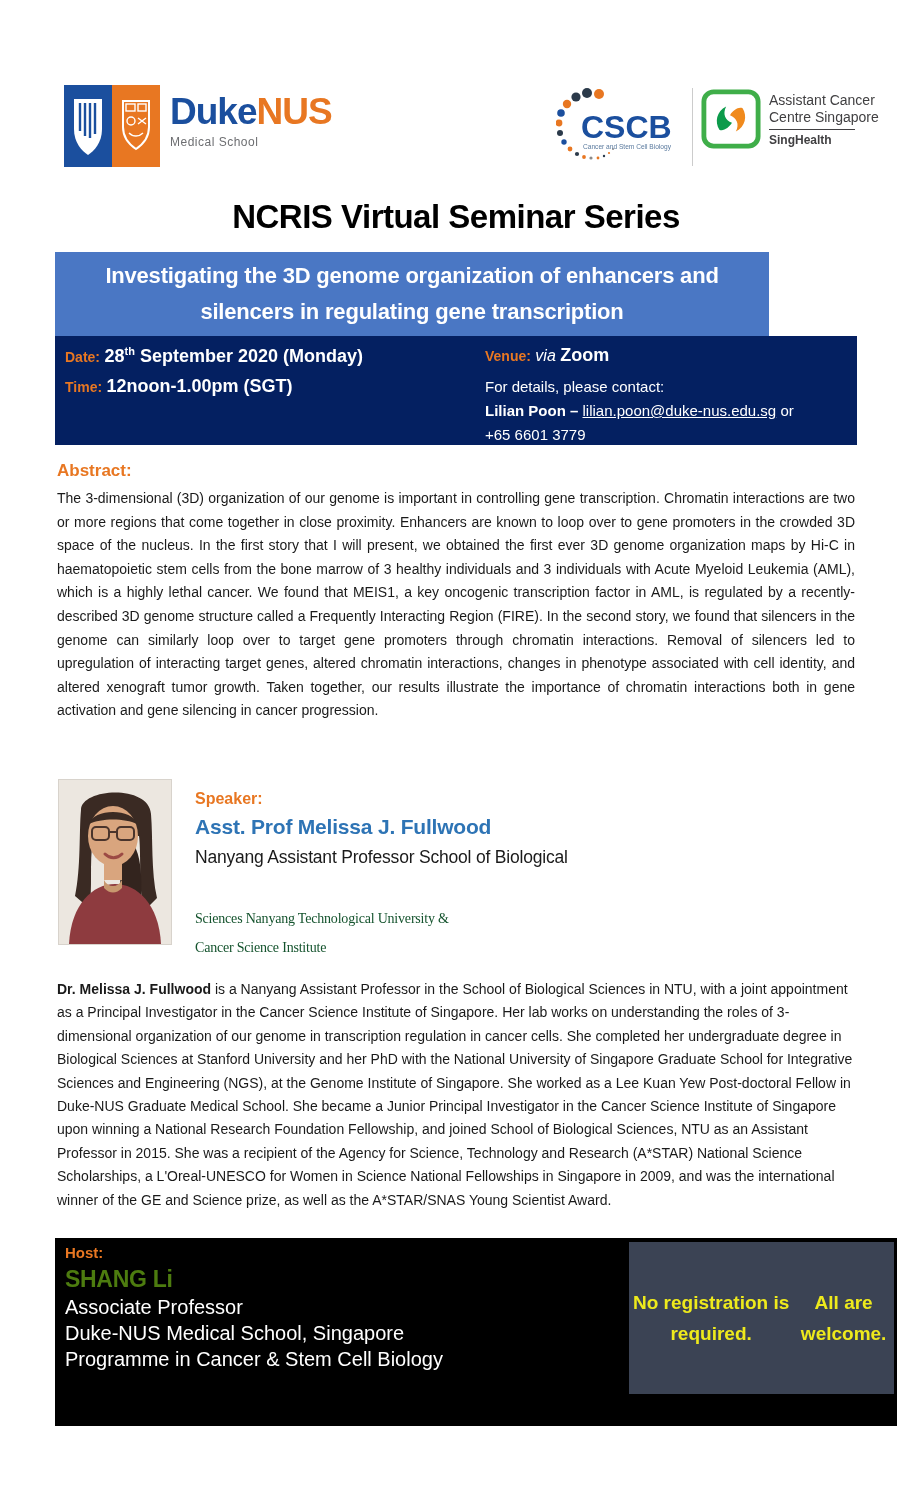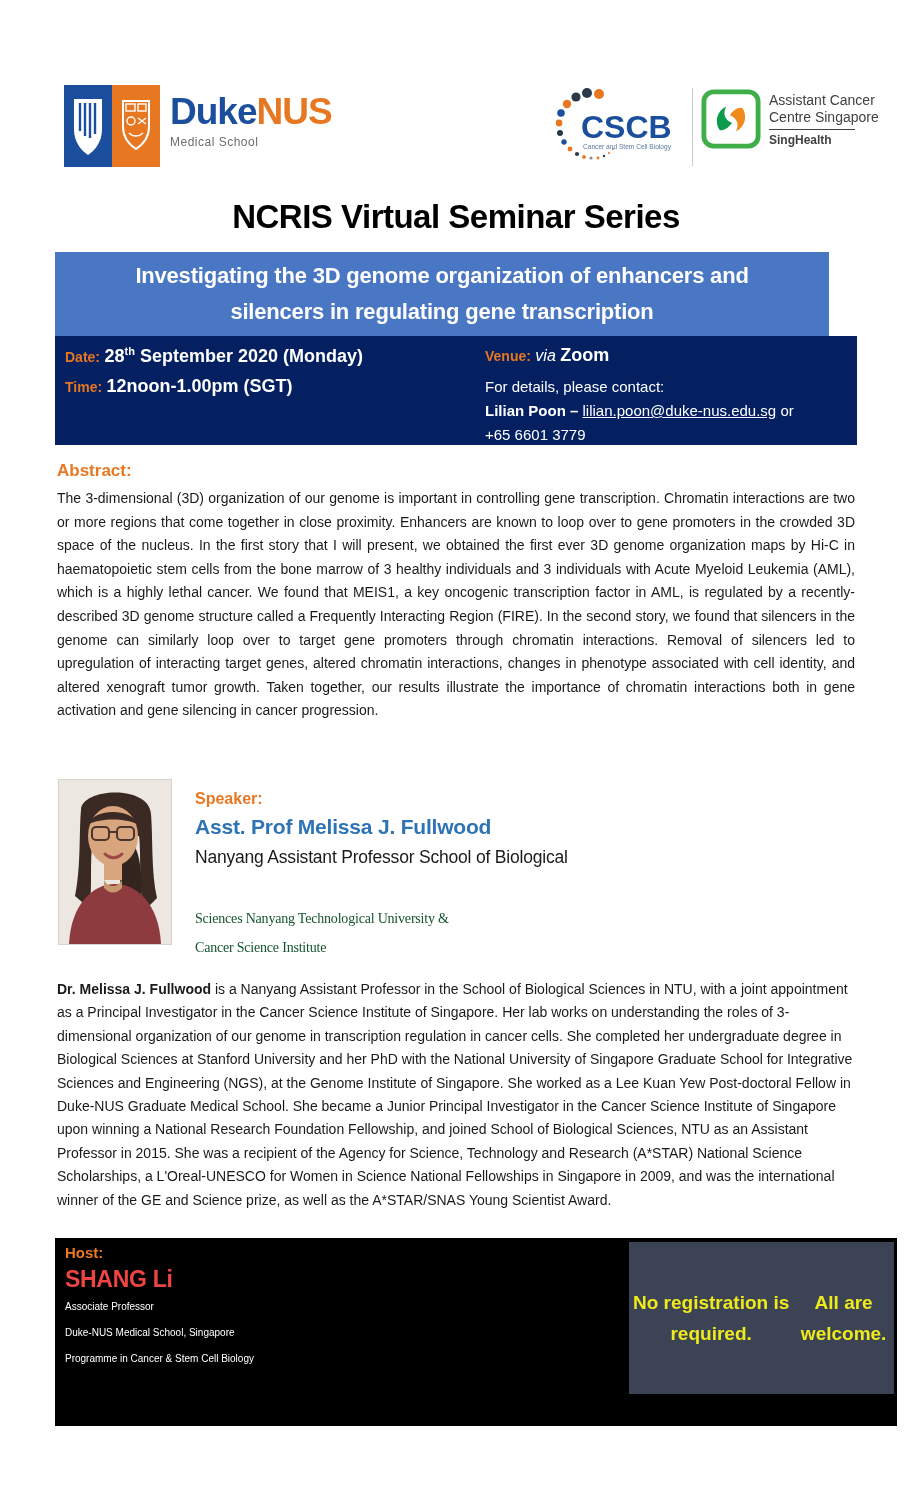--- a/index.html
+++ b/index.html
@@ -20,21 +20,21 @@
   .cscb{position:absolute;left:556px;top:86px;width:132px;height:84px;}
   .hdr-divider{position:absolute;left:692px;top:88px;width:1px;height:78px;background:#cccccc;}
   .nccs{position:absolute;left:701px;top:89px;display:flex;align-items:flex-start;}
   .nccs-text{margin-left:8px;padding-top:3px;}
   .nccs-l1,.nccs-l2{font-size:14px;color:#414042;line-height:17px;white-space:nowrap;}
   .nccs-rule{width:86px;height:1px;background:#414042;margin:3px 0 3px 0;}
   .nccs-l3{font-size:12px;font-weight:bold;color:#414042;}
   
   .main-title{position:absolute;left:55px;top:198px;width:802px;text-align:center;
     font-size:33px;font-weight:bold;color:#000000;letter-spacing:-0.5px;}
-  .banner{position:absolute;left:55px;top:252px;width:774px;height:84px;background:#4a77c4;
+  .banner{position:absolute;left:55px;top:252px;width:714px;height:84px;background:#4a77c4;
     display:flex;flex-direction:column;align-items:center;justify-content:center;}
   .banner div{color:#ffffff;font-weight:bold;font-size:22px;line-height:36px;letter-spacing:-0.2px;}
   
   .infobar{position:absolute;left:55px;top:336px;width:802px;height:109px;background:#042061;}
   .info-left{position:absolute;left:10px;top:9px;}
   .info-right{position:absolute;left:430px;top:9px;}
   .lbl{color:#e87722;font-weight:bold;font-size:14px;}
   .val{color:#ffffff;font-weight:bold;font-size:18px;}
   .val sup{font-size:11px;}
   .info-row{margin-bottom:9px;white-space:nowrap;}
@@ -53,22 +53,22 @@
   .speaker-name{color:#2e74b5;font-weight:bold;font-size:21px;margin-top:7px;letter-spacing:-0.2px;}
   .speaker-aff{font-size:17.5px;color:#1a1a1a;margin-top:8px;letter-spacing:-0.2px;}
   .speaker-aff2{font-size:14px;color:#14532d;margin-top:36px;line-height:29px;letter-spacing:-0.2px;font-family:Liberation Serif, serif;}
   
   .bio{position:absolute;left:57px;top:978px;width:800px;font-size:14px;line-height:23.4px;color:#1a1a1a;}
   .bio b{font-weight:bold;}
   
   .footer{position:absolute;left:55px;top:1238px;width:802px;height:188px;background:#000000;padding-left:40px;}
   .host{position:absolute;left:10px;top:6px;}
   .host-label{color:#e87722;font-weight:bold;font-size:15px;}
-  .host-name{color:#ef4444;font-weight:bold;font-size:23px;margin-top:5px;letter-spacing:-0.3px;}
-  .host-line{color:#ffffff;font-size:10px;line-height:24px;margin-top:2px;}
+  .host-name{color:#4d7c0f;font-weight:bold;font-size:23px;margin-top:5px;letter-spacing:-0.3px;}
+  .host-line{color:#ffffff;font-size:20px;line-height:24px;margin-top:2px;}
   .host-line:first-of-type{margin-top:8px;}
   .notice{position:absolute;right:3px;top:4px;width:265px;height:152px;background:#3b4354;
     display:flex;flex-direction:row;align-items:center;justify-content:center;}
   .notice div{color:#eeea1c;font-weight:bold;font-size:19px;line-height:31px;text-align:center;}
 </style>
 </head>
 <body>
 
 <div class="page">
 

